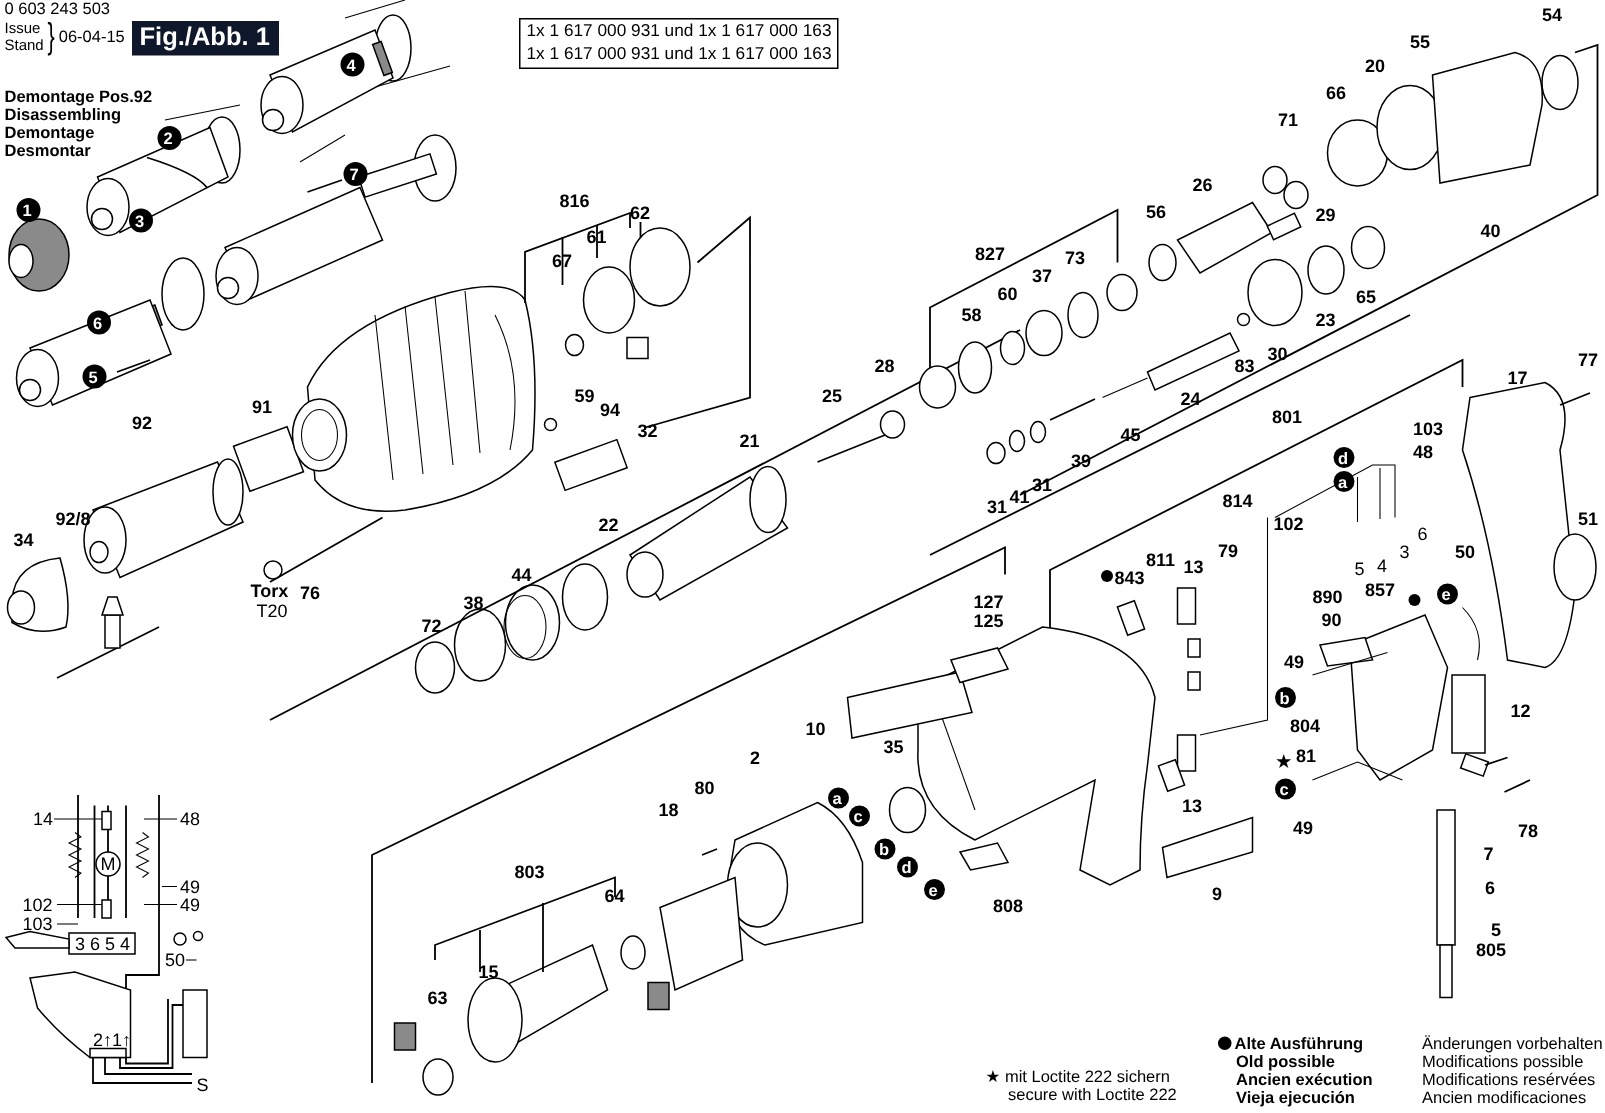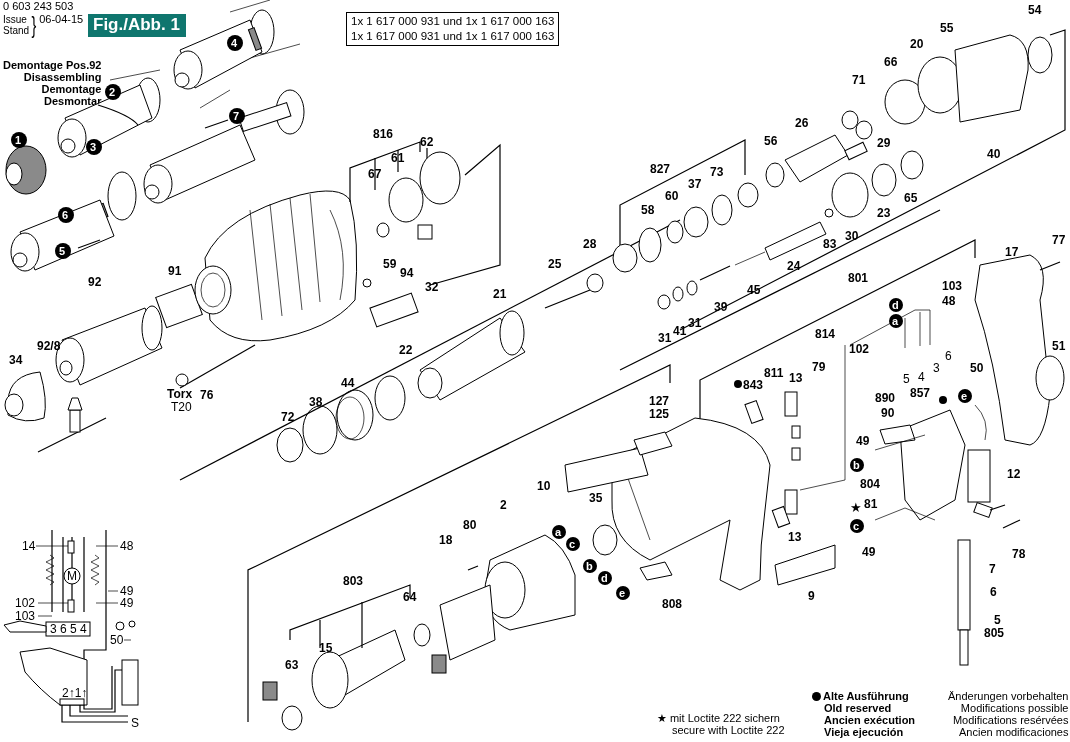--- a/index.html
+++ b/index.html
@@ -1,37 +1,37 @@
 <!DOCTYPE html>
 <html><head>
   <meta charset="utf-8">
   <style>
     html, body { margin: 0; padding: 0; background: #ffffff; }
     body { width: 1070px; height: 742px; position: relative; overflow: hidden;
            font-family: "Liberation Sans", sans-serif; color: #000; }
     .abs { position: absolute; }
     .doc-number { left: 3px; top: 0px; font-size: 11px; }
-    .issue-block { left: 3px; top: 14px; font-size: 10px; line-height: 11px; display: flex; }
+    .issue-block { left: 3px; top: 14px; font-size: 10px; line-height: 11px; display: flex; align-items: center; }
     .issue-labels { display: flex; flex-direction: column; }
     .brace { font-size: 24px; line-height: 22px; margin: 0 1px; transform: scaleX(0.6); }
     .issue-date { font-size: 11px; }
-    .fig-badge { left: 88px; top: 14px; background: #0f766e; color: #fff; font-weight: bold;
+    .fig-badge { left: 88px; top: 14px; background: #0f172a; color: #fff; font-weight: bold;
                  font-size: 17px; padding: 1px 6px 2px 5px; }
     .disasm { left: 3px; top: 59px; font-size: 11px; font-weight: bold; line-height: 12px; }
-    .disasm div { white-space: nowrap; text-align: right; }
+    .disasm div { white-space: nowrap; }
     .mod-box { left: 346px; top: 12px; border: 1px solid #000; padding: 1px 4px 1px 4px;
                font-size: 11.5px; line-height: 15px; background: #fff; }
     .mod-row { display: flex; white-space: nowrap; }
     .mod-row .left { width: 300px; }
     .mod-row b { font-weight: bold; }
     .legend-old { left: 812px; top: 690px; font-size: 11px; font-weight: bold; line-height: 12px; }
     .legend-old .dot { display: inline-block; width: 9px; height: 9px; border-radius: 50%;
                        background: #000; margin-right: 2px; vertical-align: -1px; }
     .legend-old .ind { padding-left: 12px; }
-    .legend-mods { left: 948px; top: 690px; font-size: 11px; line-height: 12px; text-align: right; }
+    .legend-mods { left: 948px; top: 690px; font-size: 11px; line-height: 12px; }
     .loctite { left: 657px; top: 712px; font-size: 11px; line-height: 12px; }
     .loctite .ind { padding-left: 15px; text-decoration: none; }
     svg#diagram { position: absolute; left: 0; top: 0; }
     .lbl { font-family: "Liberation Sans", sans-serif; font-size: 12px; font-weight: bold; fill: #000; }
     .lbl-thin { font-family: "Liberation Sans", sans-serif; font-size: 12px; fill: #000; }
     .ln { stroke: #000; stroke-width: 1.2; fill: none; }
     .part { stroke: #000; stroke-width: 1; fill: #fff; }
     .part-grey { stroke: #000; stroke-width: 1; fill: #8a8a8a; }
     .thin { stroke: #000; stroke-width: 0.7; fill: none; }
     .step circle { fill: #000; }
@@ -451,21 +451,21 @@
     <text class="lbl-thin" x="131" y="727">S</text>
   </g>
 </svg>
 
 <div class="abs loctite">
   <div><span>★ </span><span>mit Loctite 222 sichern</span></div>
   <div class="ind">secure with Loctite 222</div>
 </div>
 <div class="abs legend-old">
   <div><span class="dot"></span><span>Alte Ausführung</span></div>
-  <div class="ind">Old reserved</div>
+  <div class="ind">Old possible</div>
   <div class="ind">Ancien exécution</div>
   <div class="ind">Vieja ejecución</div>
 </div>
 <div class="abs legend-mods">
   <div>Änderungen vorbehalten</div>
   <div>Modifications possible</div>
   <div>Modifications resérvées</div>
   <div>Ancien modificaciones</div>
 </div>
 

